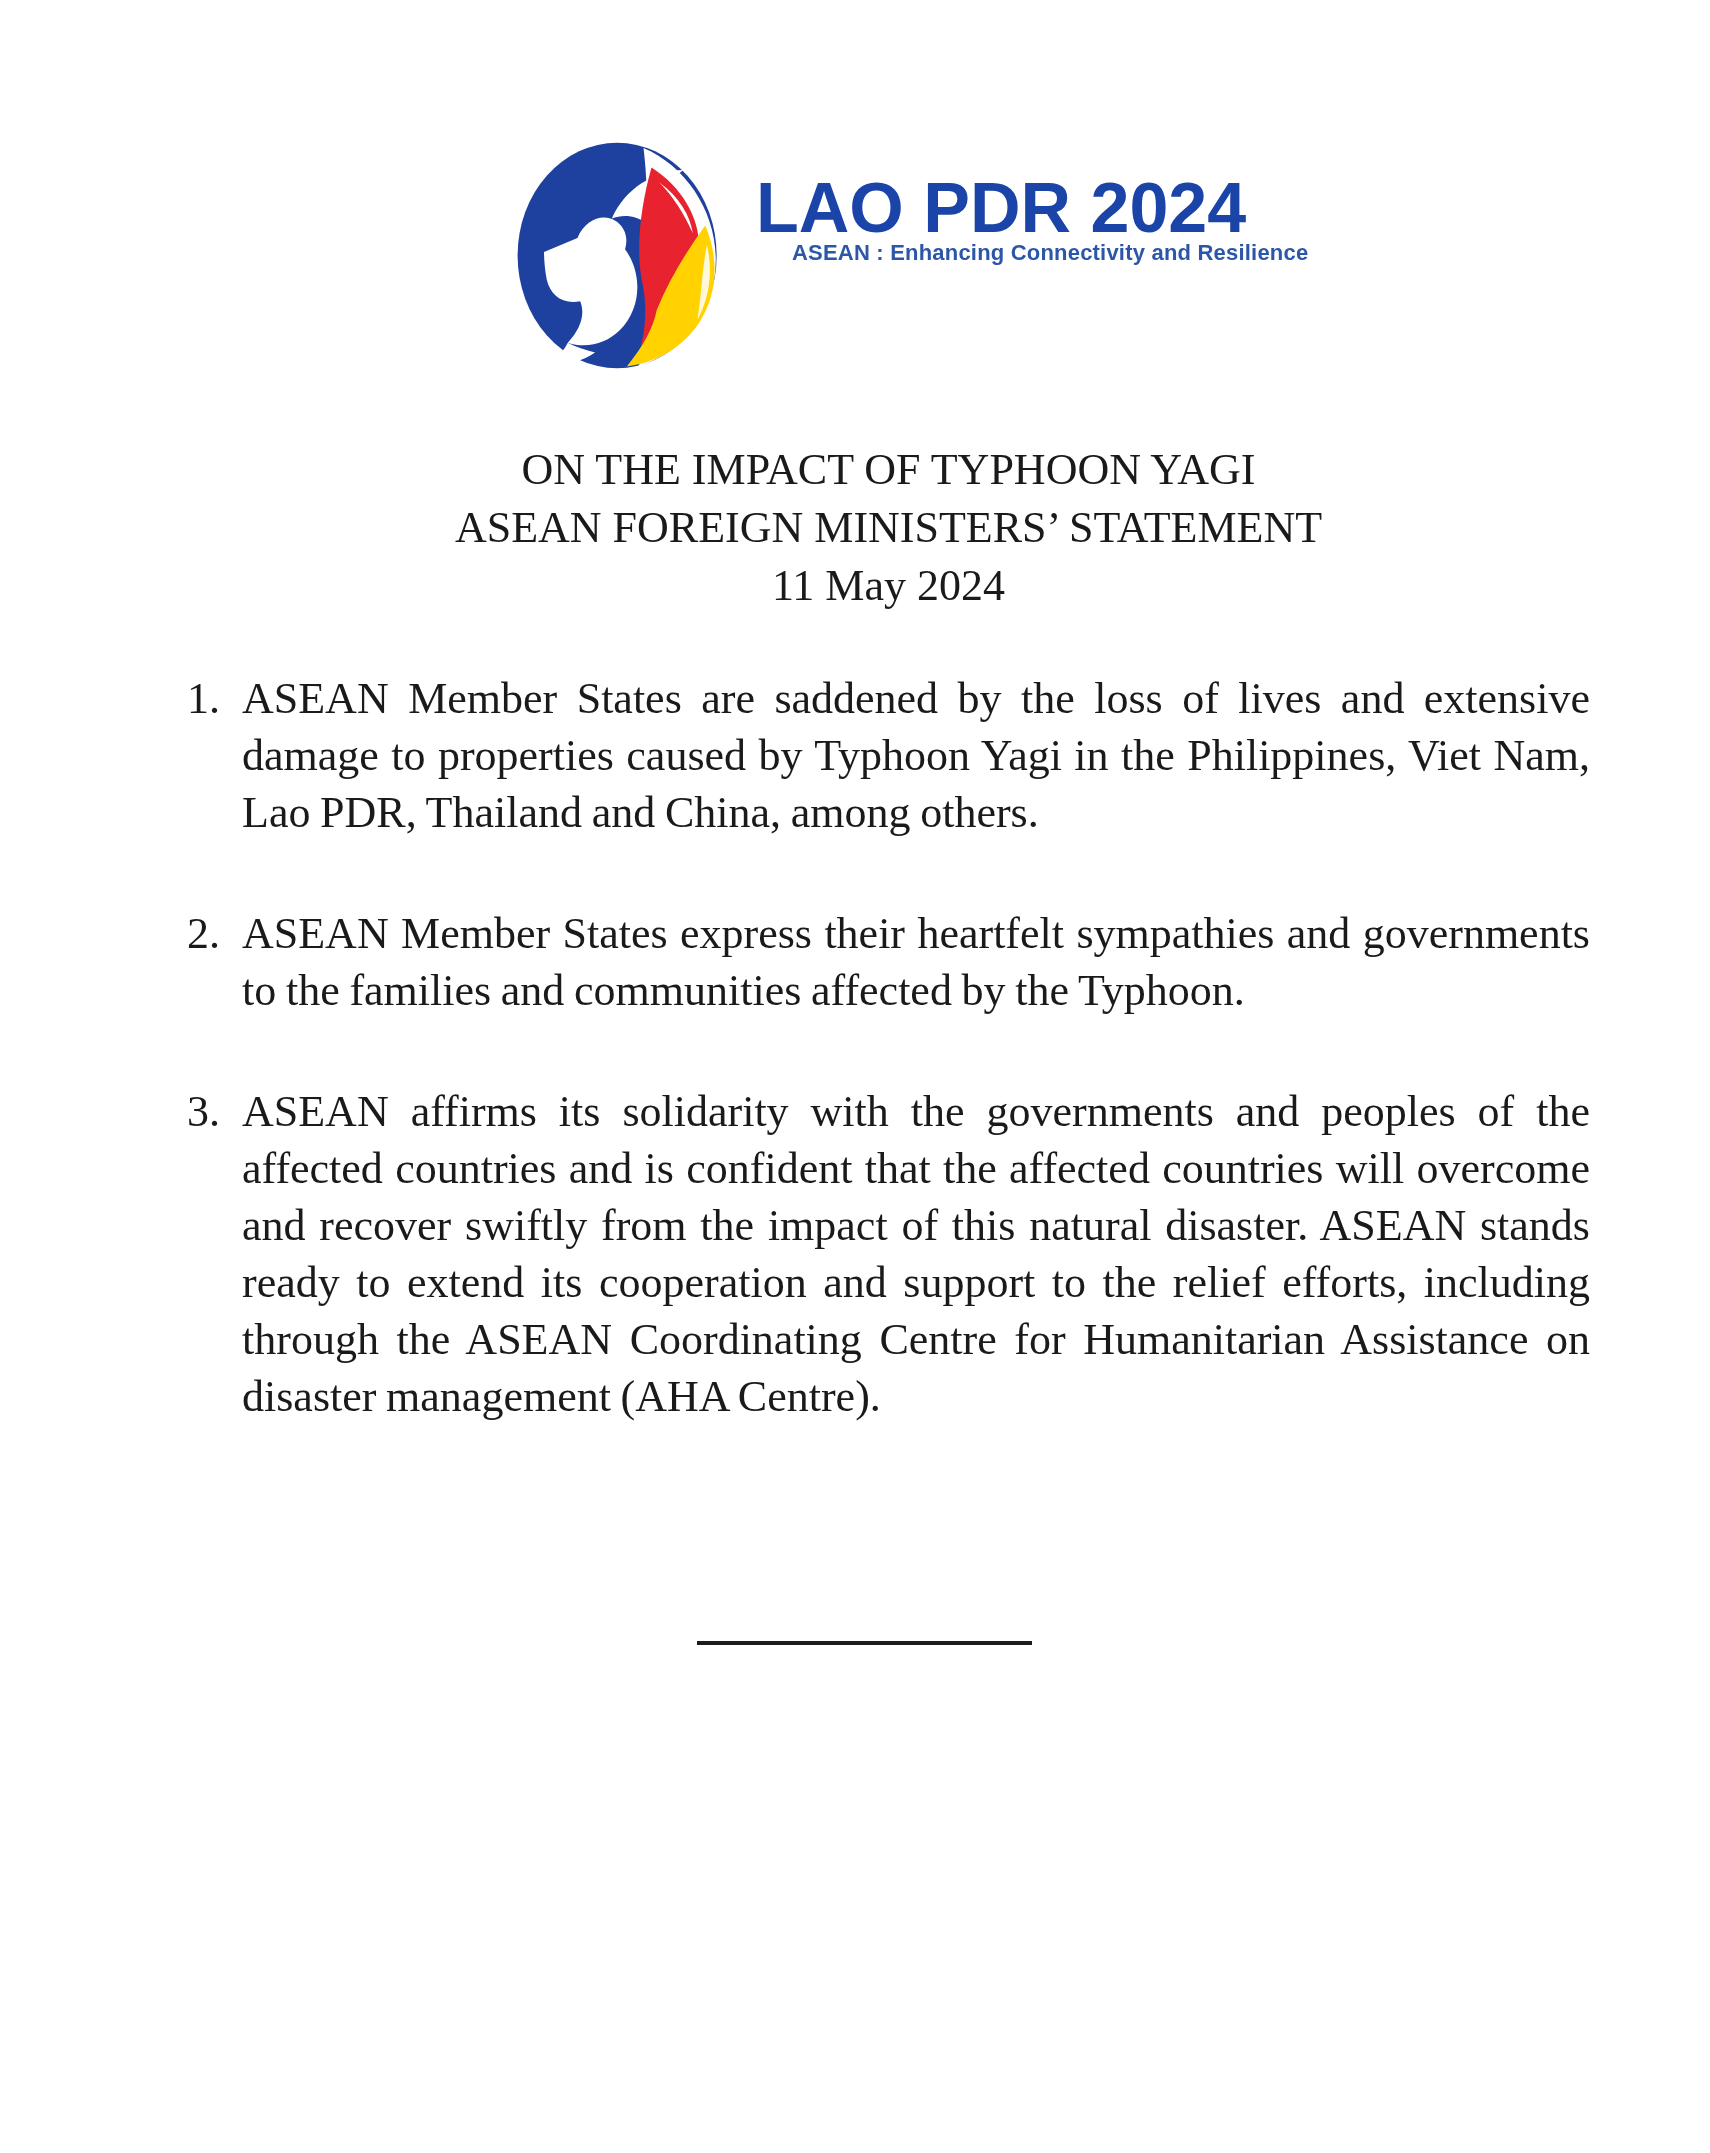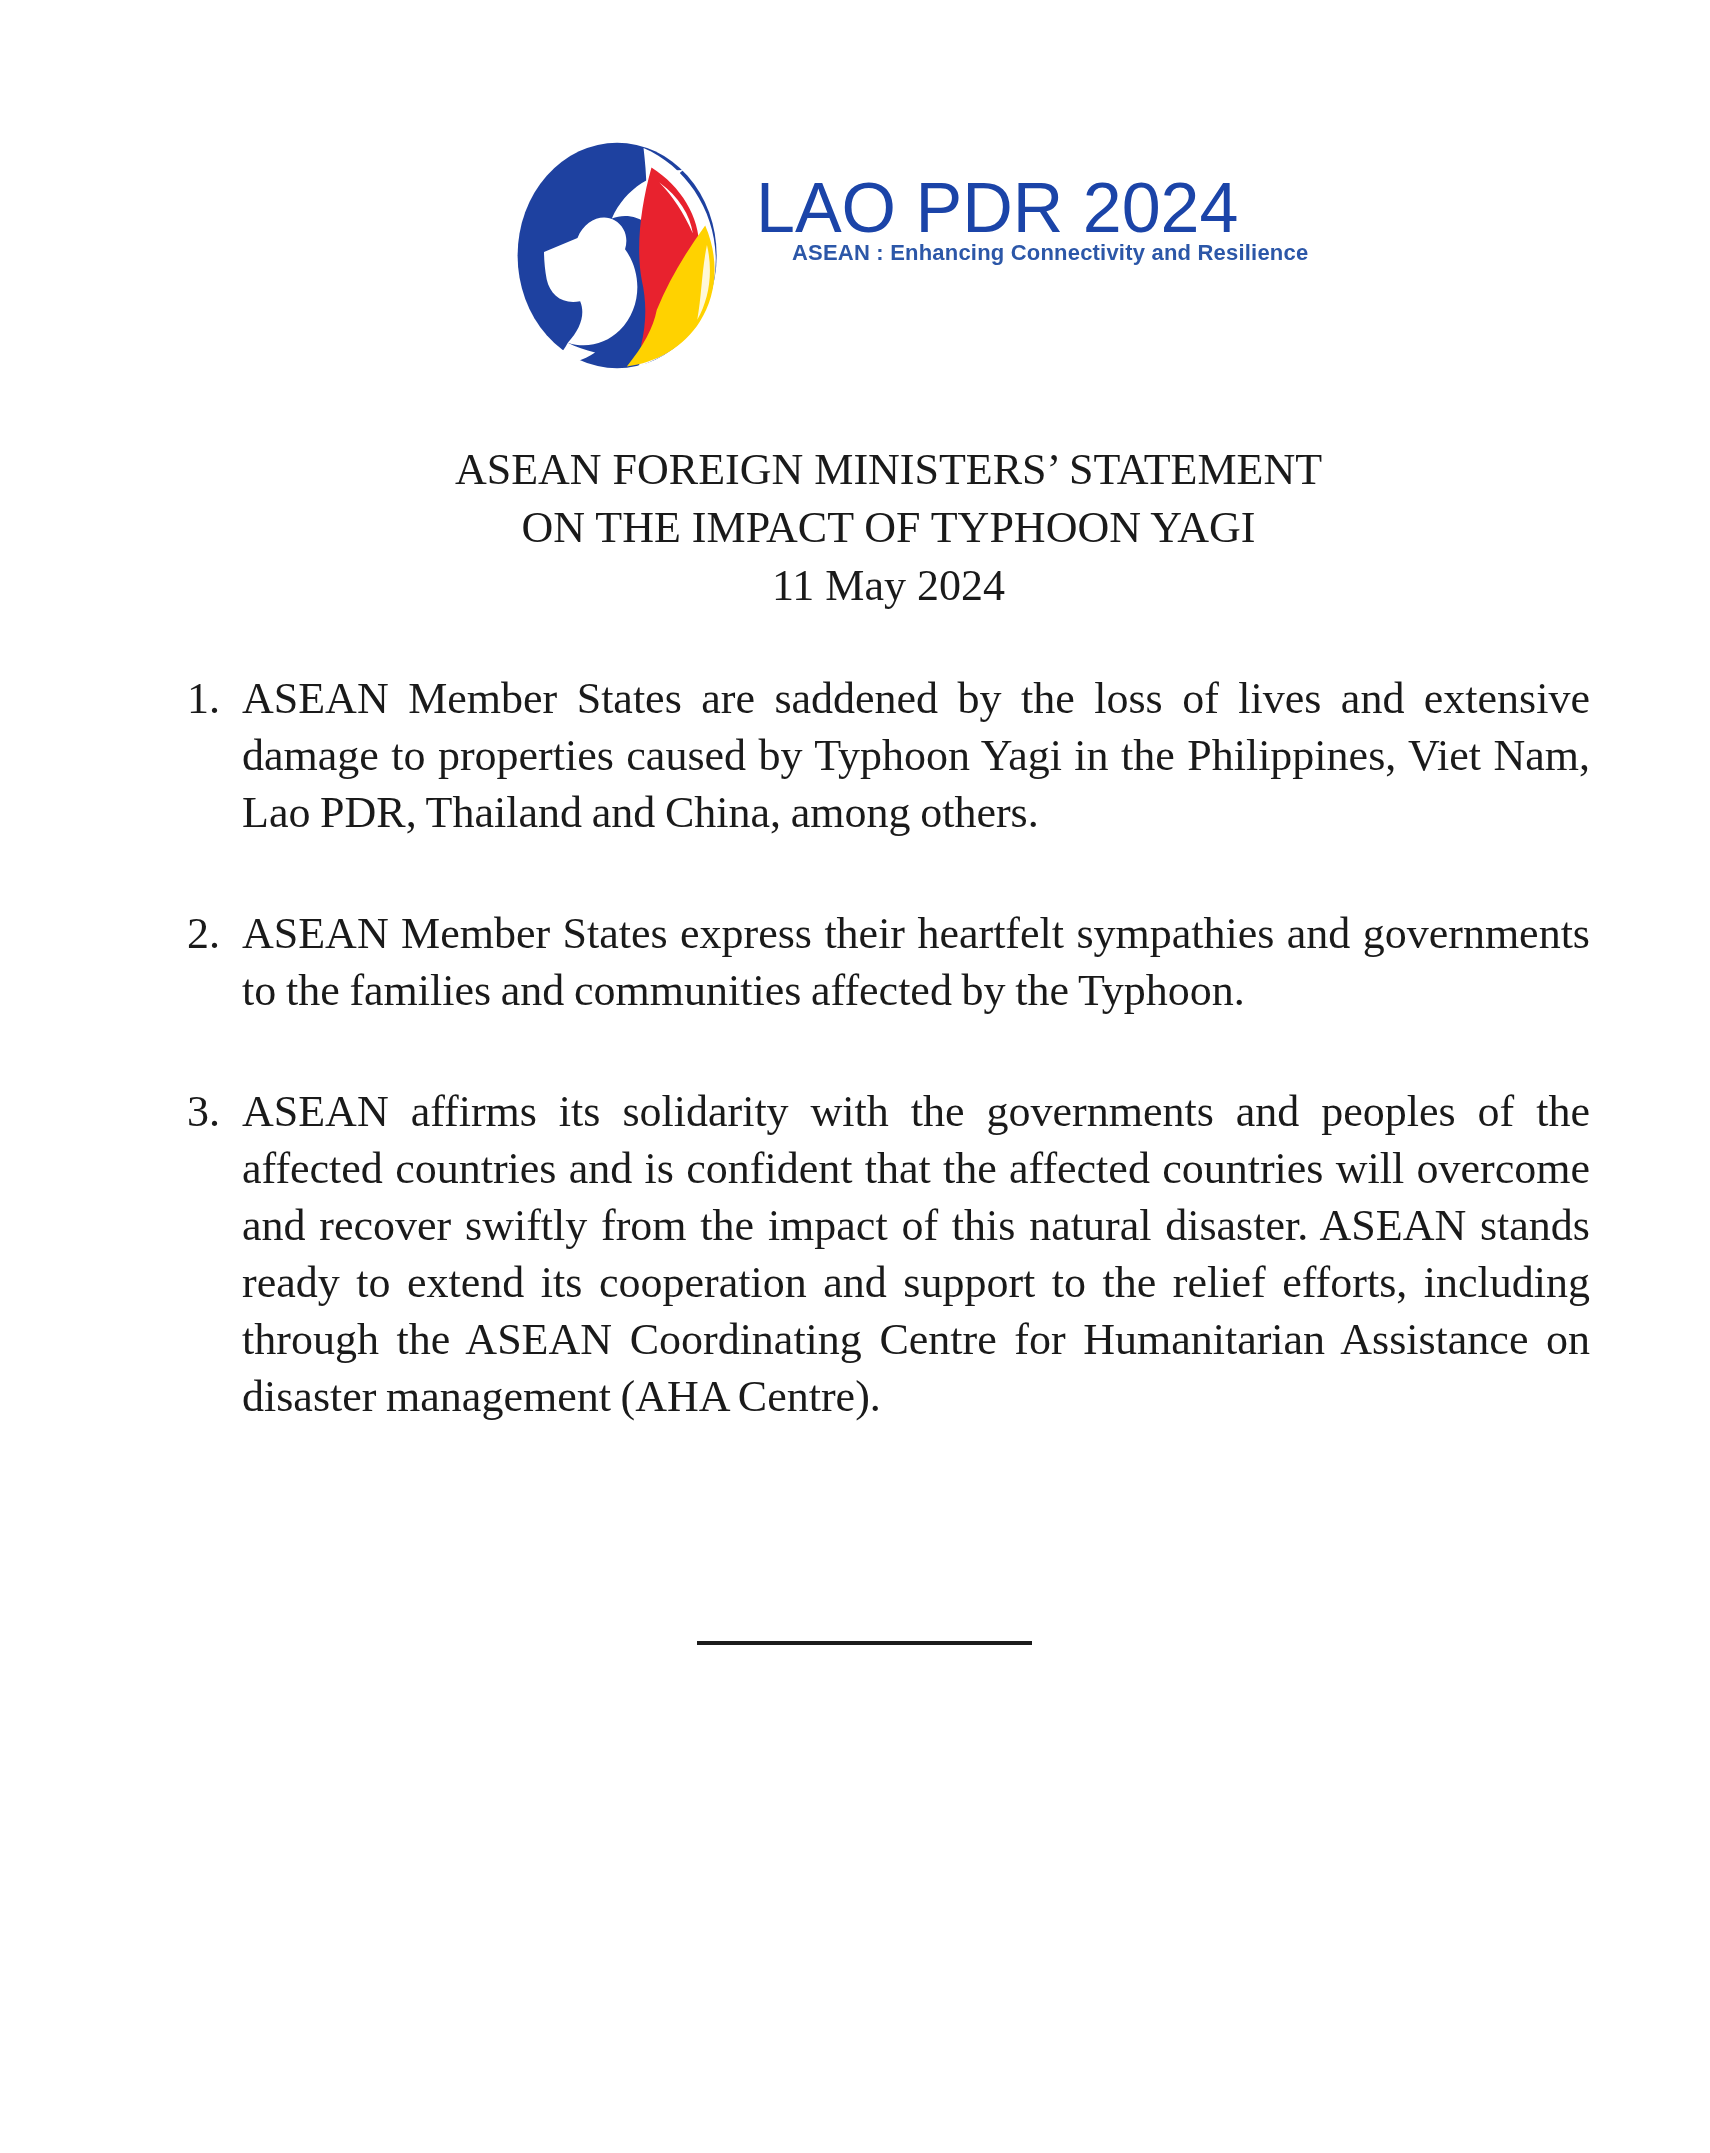--- a/index.html
+++ b/index.html
@@ -29,21 +29,21 @@
   .wordmark {
     font-weight: bold;
     font-size: 86px;
     line-height: 86px;
     letter-spacing: 14.3px;
     color: #e8222e;
     white-space: nowrap;
   }
   .emblem-svg { width: 84px; height: 84px; margin-top: 1.8px; flex: 0 0 auto; }
   .event-title {
-    font-weight: normal;
+    font-weight: bold;
     font-size: 70px;
     line-height: 64px;
     color: #1b44a8;
     margin-top: 12.5px;
     white-space: nowrap;
   }
   .tagline {
     font-weight: bold;
     font-size: 22px;
     line-height: 25px;
@@ -107,22 +107,22 @@
     <path d="M219,96 C235,133 233,173 213,205 C195,234 163,252 130,256 C149,233 160,212 164,192 C178,157 198,125 219,96 Z" fill="#ffd200"></path>
     <path d="M221,118 C228,148 224,178 210,203 C215,176 215,147 221,118 Z" fill="#ffffff" opacity="0.85"></path>
   </svg>
 
   <div class="logo-right">
     <div class="event-title">LAO PDR 2024</div>
     <div class="tagline">ASEAN : Enhancing Connectivity and Resilience</div>
   </div>
 
   <h1 class="doc-title">
+    <span>ON THE IMPACT OF TYPHOON YAGI</span>
     <span>ASEAN FOREIGN MINISTERS’ STATEMENT</span>
-    <span>ON THE IMPACT OF TYPHOON YAGI</span>
     <span>11 May 2024</span>
   </h1>
 
   <main class="doc-body">
     <div class="para">
       <span class="num">1.</span>
       <span class="ptext">ASEAN Member States are saddened by the loss of lives and extensive damage to properties caused by Typhoon Yagi in the Philippines, Viet Nam, Lao PDR, Thailand and China, among others.</span>
     </div>
     <div class="para">
       <span class="num">2.</span>

